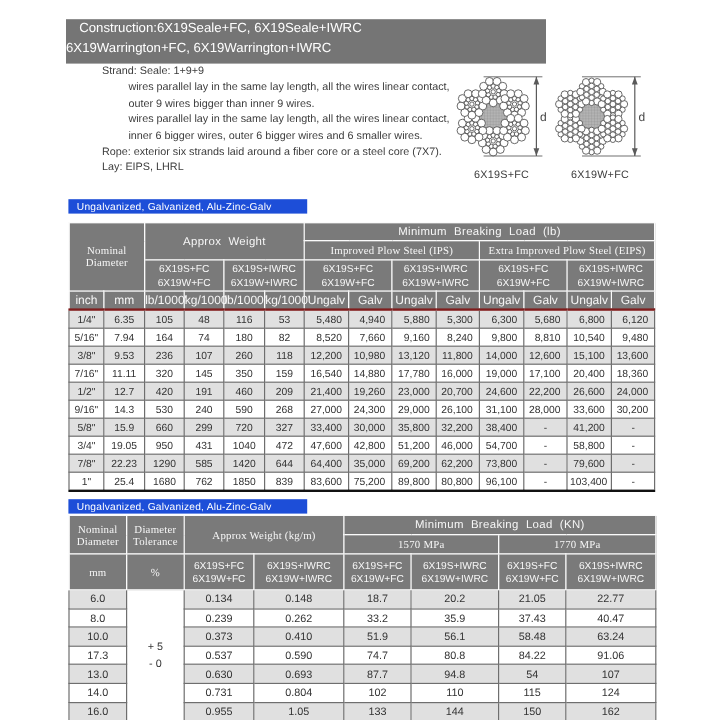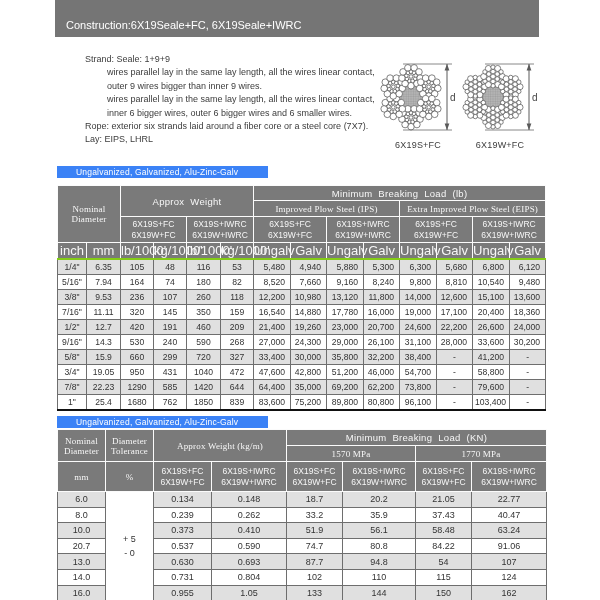--- a/index.html
+++ b/index.html
@@ -1,59 +1,59 @@
 <!DOCTYPE html>
 <html><head>
 <meta charset="utf-8">
 <style>
   html,body{margin:0;padding:0;background:#fff;}
   .page{position:relative;width:600px;height:600px;background:#fff;overflow:hidden;
         font-family:"Liberation Sans","DejaVu Sans",sans-serif;color:#3a3a3a;}
 
   
-  .construction-header{position:absolute;left:55px;top:0;width:484px;height:37px;
-    background:#757575;color:#fff;font-size:11px;line-height:15.5px;padding-top:18px;box-sizing:border-box;}
+  .construction-header{position:absolute;left:55px;top:16px;width:400px;height:37px;
+    background:#757575;color:#fff;font-size:11px;line-height:15.5px;padding-top:1px;box-sizing:border-box;}
   .ch-line1{margin-left:11px;}
-  .ch-line2{margin-left:84px;}
+  .ch-line2{}
 
   
   .description{position:absolute;left:85px;top:53px;font-size:9px;line-height:13.4px;color:#3c3c3c;}
   .description .ind1{margin-left:22px;}
 
   
   .diagrams{position:absolute;left:377px;top:53px;display:flex;}
   .diagram{width:82px;}
   .diagram svg{display:block;}
   .diagram-label{text-align:center;font-size:9px;margin-top:3px;color:#3c3c3c;letter-spacing:0.2px;}
   circle.wire{fill:#fff;stroke:#4d4d4d;stroke-width:0.7;}
   polygon.core{stroke:#8a8a8a;stroke-width:0.8;}
   .dimline{stroke:#5a5a5a;stroke-width:1;}
   .extline{stroke:#6a6a6a;stroke-width:0.8;}
   .dimarrow{fill:#5a5a5a;}
   text.dim{font-size:10px;fill:#444;font-family:"Liberation Sans",sans-serif;}
 
   
-  .caption-bar{position:absolute;background:#3b82f6;color:#fff;font-size:8.5px;
-    line-height:12px;height:12px;width:192px;padding-left:19px;letter-spacing:0.2px;}
+  .caption-bar{position:absolute;background:#1d4ed8;color:#fff;font-size:8.5px;
+    line-height:12px;height:12px;width:192px;padding-left:7px;letter-spacing:0.2px;}
   #cap1{left:57px;top:166px;}
   #cap2{left:57px;top:416px;}
 
   
   table{position:absolute;border-collapse:collapse;table-layout:fixed;
         border:1px solid #5a5a5a;border-bottom:2px solid #111;}
   th{background:#7a7a7a;color:#f7f7f7;font-weight:normal;border:1px solid #fbfbfb;
      padding:0;vertical-align:middle;text-align:center;}
   td{border:1px solid #6e6e6e;font-size:8.6px;color:#333;text-align:center;
      padding:0 2px;overflow:hidden;white-space:nowrap;}
   tbody tr:nth-child(odd) td{background:#e0e0e0;}
   tbody tr:nth-child(even) td{background:#fff;}
   .grp{font-size:9.5px;word-spacing:3px;letter-spacing:0.3px;}
   .sub{font-size:9px;letter-spacing:0.2px;font-family:Liberation Serif, serif;}
   .two{font-size:8.5px;line-height:11px;white-space:pre-line;}
-  .units th{font-size:13px;border-bottom:2px solid #84cc16;margin-left:18px;}
+  .units th{font-size:10px;border-bottom:2px solid #7f1d1d;margin-left:18px;}
 
   #table1{left:57px;top:185px;width:488px;}
   #table1 thead tr:nth-child(1) th{height:14px;}
   #table1 thead tr:nth-child(2) th{height:15px;}
   #table1 thead tr:nth-child(3) th{height:25px;}
   #table1 thead tr.units th{height:14px;}
   #table1 tbody td{height:14px;}
   #table1 td:nth-child(n+7){text-align:right;padding-right:5px;}
   #table1 td.dash{text-align:center;padding-right:2px;}
 
@@ -640,21 +640,21 @@
         <tr>
           <td>10.0</td>
           <td>0.373</td>
           <td>0.410</td>
           <td>51.9</td>
           <td>56.1</td>
           <td>58.48</td>
           <td>63.24</td>
         </tr>
         <tr>
-          <td>20.7</td>
+          <td>17.3</td>
           <td>0.537</td>
           <td>0.590</td>
           <td>74.7</td>
           <td>80.8</td>
           <td>84.22</td>
           <td>91.06</td>
         </tr>
         <tr>
           <td>13.0</td>
           <td>0.630</td>

